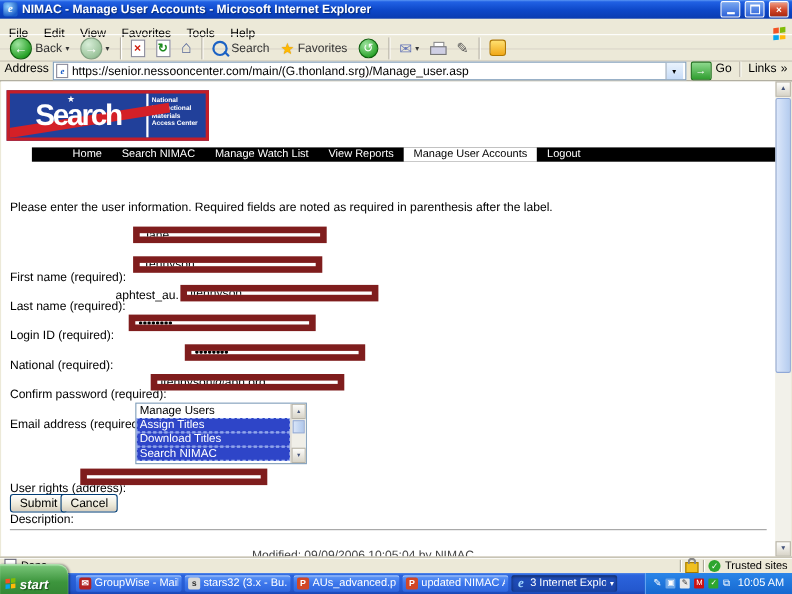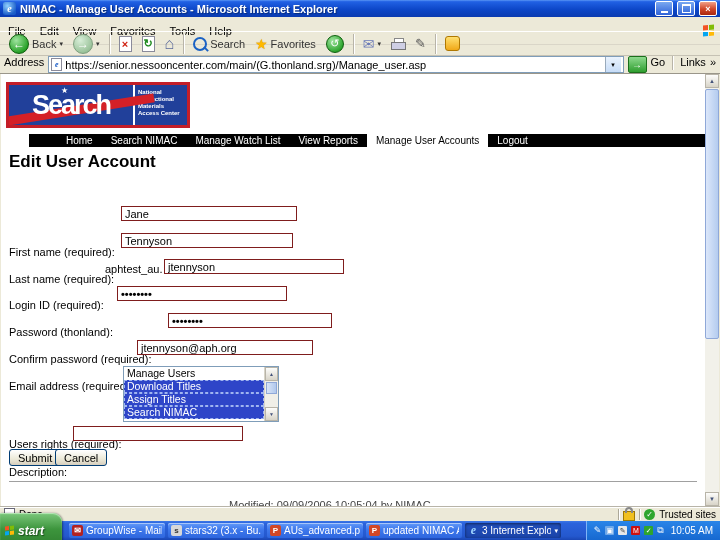--- a/index.html
+++ b/index.html
@@ -86,21 +86,21 @@
 
   #navbar{left:0;top:60px;width:704px;height:13px;background:#000;display:flex;align-items:center;
     font-size:10px;color:#fff;padding-left:28px;box-sizing:border-box;margin-left:28px;}
   .nav-item{padding:0 9px;height:13px;line-height:13px;white-space:nowrap;}
   .nav-item.active{background:#fff;color:#000;font-weight:normal;}
 
   #heading{left:8px;top:78px;font-size:17px;font-weight:bold;}
   #intro{left:8px;top:109px;font-size:11px;}
 
   .f-label{position:absolute;left:8px;font-size:11px;white-space:nowrap;margin-top:36px;}
-  .f-input{position:absolute;height:15px;border:1px solid #7f1d1d;background:#fff;font-size:11px;
+  .f-input{position:absolute;height:15px;border:6px solid #7f1d1d;background:#fff;font-size:11px;
     font-family:inherit;padding:0 3px;box-sizing:border-box;outline:0;}
   .prefix{position:absolute;font-size:11px;}
 
   .listbox{position:absolute;left:122px;top:292px;width:156px;height:56px;border:1px solid #7F9DB9;
     background:#fff;box-sizing:border-box;display:flex;overflow:hidden;}
   .lb-opts{flex:1;overflow:hidden;}
   .lb-opt{height:13px;line-height:13px;font-size:10.5px;padding:0 3px;white-space:nowrap;overflow:hidden;}
   .lb-opt.sel{background:#2E45C8;color:#fff;outline:1px dashed #9FB4F0;outline-offset:-1px;}
   .lb-scroll{width:13px;border-left:1px solid #D8D4C8;background:#F0EFE8;display:flex;
     flex-direction:column;align-items:stretch;}
@@ -281,47 +281,47 @@
 
     <div id="navbar" class="abs">
       <span class="nav-item">Home</span>
       <span class="nav-item">Search NIMAC</span>
       <span class="nav-item">Manage Watch List</span>
       <span class="nav-item">View Reports</span>
       <span class="nav-item active">Manage User Accounts</span>
       <span class="nav-item">Logout</span>
     </div>
 
-    <div id="heading" class="abs">Edit User Account</div>
+    <div id="intro" class="abs">Please enter the user information. Required fields are noted as required in parenthesis after the label.</div>
 
     <span class="f-label" style="top:136px">First name (required):</span>
     <input class="f-input" style="left: 120px; top: 132px; width: 176px;" value="Jane">
 
     <span class="f-label" style="top:163px">Last name (required):</span>
     <input class="f-input" style="left: 120px; top: 159px; width: 172px;" value="Tennyson">
 
     <span class="f-label" style="top:189px">Login ID (required):</span>
     <span class="prefix" style="left:104px;top:189px">aphtest_au.</span>
     <input class="f-input" style="left: 163px; top: 185px; width: 180px;" value="jtennyson">
 
-    <span class="f-label" style="top:216px">Password (thonland):</span>
+    <span class="f-label" style="top:216px">National (required):</span>
     <input class="f-input" style="left: 116px; top: 212px; width: 170px; font-weight: bold;" value="••••••••">
 
     <span class="f-label" style="top:243px">Confirm password (required):</span>
     <input class="f-input" style="left: 167px; top: 239px; width: 164px; font-weight: bold;" value="••••••••">
 
     <span class="f-label" style="top:270px">Email address (required):</span>
     <input class="f-input" style="left: 136px; top: 266px; width: 176px;" value="jtennyson@aph.org">
 
-    <span class="f-label" style="top:328px">Users rights (required):</span>
+    <span class="f-label" style="top:328px">User rights (address):</span>
     <div class="listbox">
       <div class="lb-opts">
         <div class="lb-opt">Manage Users</div>
+        <div class="lb-opt sel">Assign Titles</div>
         <div class="lb-opt sel">Download Titles</div>
-        <div class="lb-opt sel">Assign Titles</div>
         <div class="lb-opt sel">Search NIMAC</div>
       </div>
       <div class="lb-scroll">
         <div class="lb-arrow">▲</div>
         <div class="lb-thumb"></div>
         <div class="lb-spacer"></div>
         <div class="lb-arrow">▼</div>
       </div>
     </div>
 

